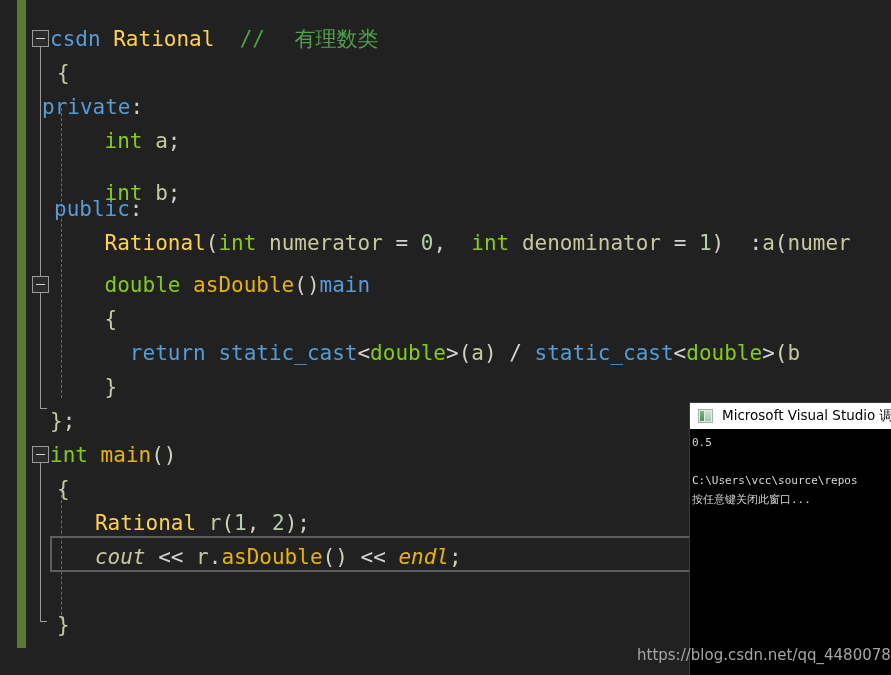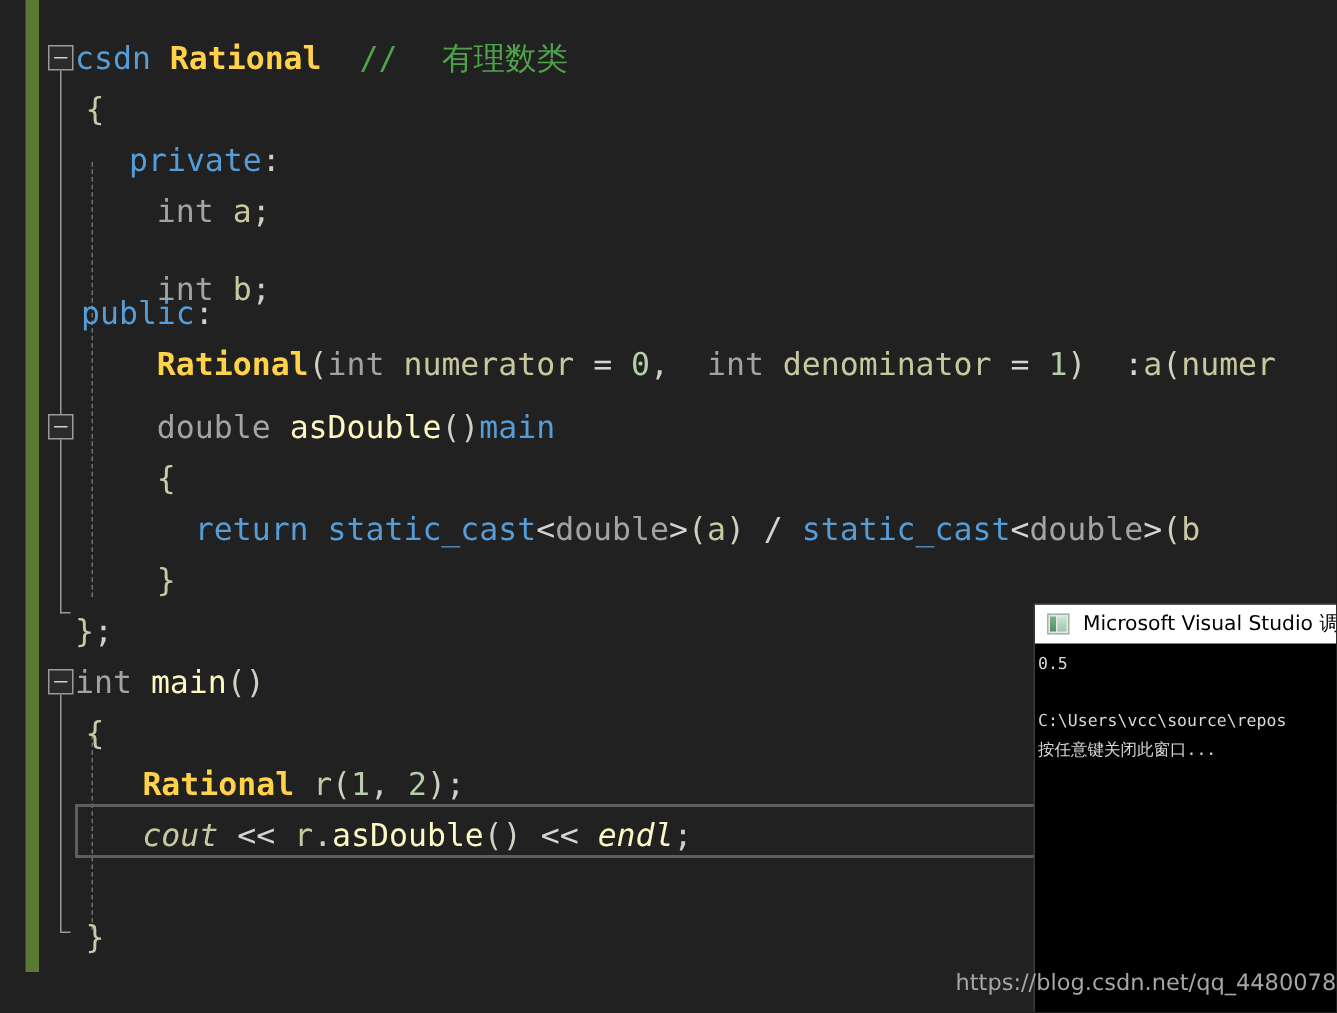--- a/index.html
+++ b/index.html
@@ -43,23 +43,23 @@
     height: 34px;
     line-height: 34px;
     white-space: pre;
     font-size: 21px;
     font-family: "DejaVu Sans Mono", "Liberation Mono", monospace;
     letter-spacing: 0px;
   }
 
   
   .t-kw   { color: #569cd6; }
-  .t-type { color: #a3a3a3; }
-  .t-cls  { color: #ffd24a; font-weight: bold; }
-  .t-fn   { color: #fef9c3; }
+  .t-type { color: #84cc16; }
+  .t-cls  { color: #ffd24a; }
+  .t-fn   { color: #eab308; }
   .t-var  { color: #c8c8a0; }
   .t-num  { color: #b5cea8; }
   .t-op   { color: #d4d4d4; }
   .t-punc { color: #cfcfc2; }
   .t-brace{ color: #c9c9a8; }
   .t-cmt  { color: #4ea24a; font-family: "DejaVu Sans", "Liberation Sans", sans-serif; margin-left: 17px; }
   .t-cmtslash { color: #4ea24a; }
   .t-plain{ color: #d4d4d4; }
   .t-italic { font-style: italic; }
   .t-angle { color: #d4d4d4; }
@@ -185,21 +185,21 @@
 
   <div id="fold-boxes">
       <div class="fold-box" style="left: 32px; top: 30px;"></div>
       <div class="fold-box" style="left: 32px; top: 276px;"></div>
       <div class="fold-box" style="left: 32px; top: 446px;"></div>
     </div>
 
   <div class="code-surface" id="code-surface">
       <div class="code-line" style="top: 22px; padding-left: 50px;"><span class="t-kw">csdn </span><span class="t-cls">Rational</span><span class="t-plain">  </span><span class="t-cmtslash">// </span><span class="t-cmt">有理数类</span></div>
       <div class="code-line" style="top: 56px; padding-left: 57px;"><span class="t-brace">{</span></div>
-      <div class="code-line" style="top: 90px; padding-left: 86px;"><span class="t-kw">private</span><span class="t-punc">:</span></div>
+      <div class="code-line" style="top: 90px; padding-left: 42px;"><span class="t-kw">private</span><span class="t-punc">:</span></div>
       <div class="code-line" style="top: 124px; padding-left: 54px;"><span class="t-plain">    </span><span class="t-type">int</span><span class="t-plain"> </span><span class="t-var">a</span><span class="t-punc">;</span></div>
       <div class="code-line" style="top: 158px; padding-left: 54px; margin-top: 18px;"><span class="t-plain">    </span><span class="t-type">int</span><span class="t-plain"> </span><span class="t-var">b</span><span class="t-punc">;</span></div>
       <div class="code-line" style="top: 192px; padding-left: 54px; text-align: center;"><span class="t-kw">public</span><span class="t-punc">:</span></div>
       <div class="code-line" style="top: 226px; padding-left: 54px;"><span class="t-plain">    </span><span class="t-cls">Rational</span><span class="t-punc">(</span><span class="t-type">int</span><span class="t-plain"> </span><span class="t-var">numerator</span><span class="t-op"> = </span><span class="t-num">0</span><span class="t-punc">,  </span><span class="t-type">int</span><span class="t-plain"> </span><span class="t-var">denominator</span><span class="t-op"> = </span><span class="t-num">1</span><span class="t-punc">)</span><span class="t-op">  :</span><span class="t-var">a</span><span class="t-punc">(</span><span class="t-var">numer</span></div>
       <div class="code-line" style="top: 268px; padding-left: 54px;"><span class="t-plain">    </span><span class="t-type">double</span><span class="t-plain"> </span><span class="t-fn">asDouble</span><span class="t-punc">()</span><span class="t-kw">main</span></div>
       <div class="code-line" style="top: 302px; padding-left: 54px;"><span class="t-plain">    </span><span class="t-brace">{</span></div>
       <div class="code-line" style="top: 336px; padding-left: 54px;"><span class="t-plain">      </span><span class="t-kw">return</span><span class="t-plain"> </span><span class="t-kw">static_cast</span><span class="t-angle">&lt;</span><span class="t-type">double</span><span class="t-angle">&gt;</span><span class="t-punc">(</span><span class="t-var">a</span><span class="t-punc">)</span><span class="t-op"> / </span><span class="t-kw">static_cast</span><span class="t-angle">&lt;</span><span class="t-type">double</span><span class="t-angle">&gt;</span><span class="t-punc">(</span><span class="t-var">b</span></div>
       <div class="code-line" style="top: 370px; padding-left: 54px;"><span class="t-plain">    </span><span class="t-brace">}</span></div>
       <div class="code-line" style="top: 404px; padding-left: 50px;"><span class="t-brace">}</span><span class="t-punc">;</span></div>
       <div class="code-line" style="top: 438px; padding-left: 50px;"><span class="t-type">int</span><span class="t-plain"> </span><span class="t-fn">main</span><span class="t-punc">()</span></div>

